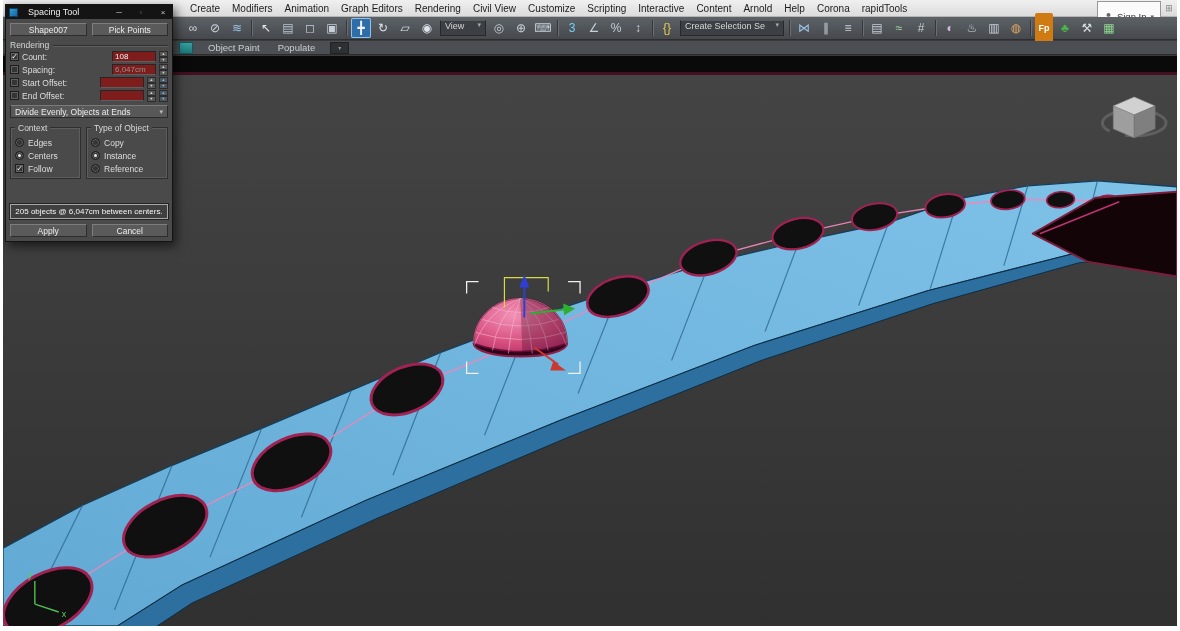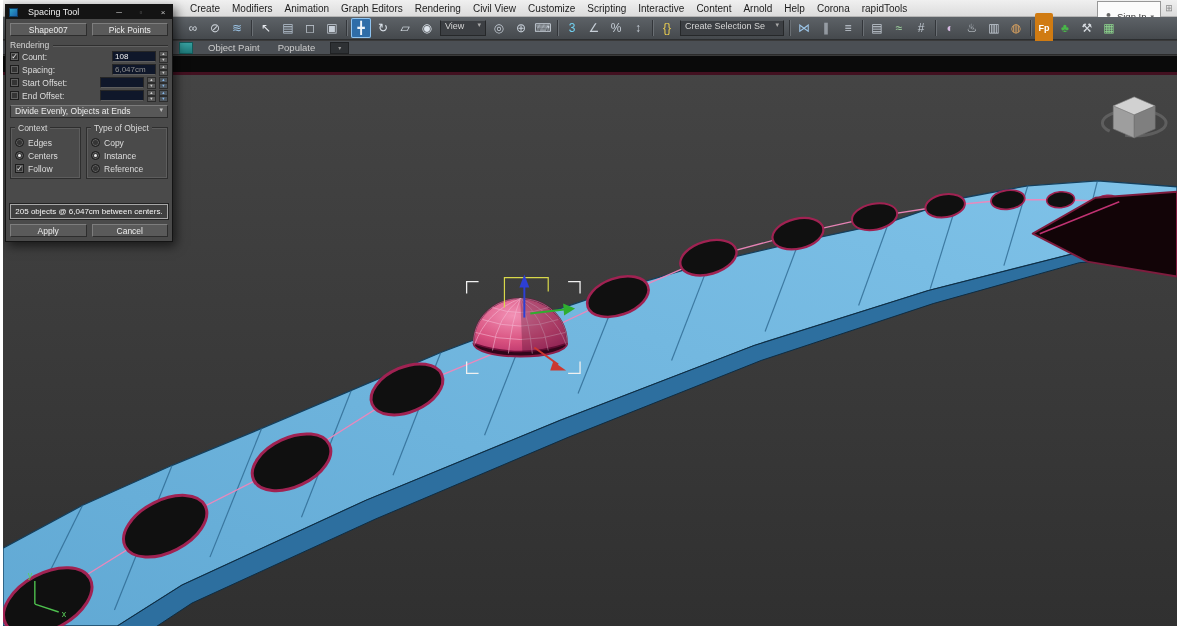--- a/index.html
+++ b/index.html
@@ -45,26 +45,26 @@
   .winbtn{width:12px;height:11px;display:flex;align-items:center;justify-content:center;color:#c6c6c6;font-size:8px;}
   .winbtn.dim{color:#6f6f6f;}
   .dlg-body{padding:4px;display:flex;flex-direction:column;height:222px;box-sizing:border-box;}
   .pickrow{display:flex;gap:5px;}
   .pbtn{flex:1;height:13px;background:#5a5a5a;border:1px solid #2d2d2d;border-top-color:#7d7d7d;border-left-color:#7d7d7d;display:flex;align-items:center;justify-content:center;font-size:8.5px;color:#ececec;box-sizing:border-box;}
   .sect-label{display:flex;align-items:center;gap:4px;margin-top:4px;font-size:8.5px;color:#d6d6d6;}
   .sect-label::after{content:"";flex:1;height:1px;background:#2f2f2f;box-shadow:0 1px 0 #616161;}
   .prow{display:flex;align-items:center;height:13px;gap:3px;}
   .chk{width:9px;height:9px;box-sizing:border-box;background:#353535;border:1px solid #1d1d1d;box-shadow:inset 0 0 0 1px #616161;font-size:8px;line-height:7px;color:#f2f2f2;display:flex;align-items:center;justify-content:center;flex:0 0 auto;}
   .plabel{flex:1;font-size:8.5px;}
-  .pfield{width:44px;height:11px;box-sizing:border-box;background:#0f172a;border:1px solid #262626;border-bottom-color:#5e5e5e;color:#f2f2f2;font-size:8px;display:flex;align-items:center;padding:0 2px;flex:0 0 auto;}
+  .pfield{width:44px;height:11px;box-sizing:border-box;background:#7f1d1d;border:1px solid #262626;border-bottom-color:#5e5e5e;color:#f2f2f2;font-size:8px;display:flex;align-items:center;padding:0 2px;flex:0 0 auto;}
   .pfield.disabled{color:#909090;}
   .spin{width:9px;height:11px;display:flex;flex-direction:column;flex:0 0 auto;}
   .spin i{flex:1;font-style:normal;background:#585858;border:1px solid #2c2c2c;color:#d0d0d0;font-size:4.5px;line-height:4px;display:flex;align-items:center;justify-content:center;box-sizing:border-box;}
   .spin.fly i{color:#86b8ec;background:#4e565e;}
-  .dlg-drop{height:13px;margin-top:3px;background:#585858;border:1px solid #2b2b2b;border-top-color:#7b7b7b;display:flex;gap:3px;padding:0 4px;font-size:8.5px;color:#ececec;box-sizing:border-box;}
+  .dlg-drop{height:13px;margin-top:3px;background:#585858;border:1px solid #2b2b2b;border-top-color:#7b7b7b;display:flex;align-items:center;gap:3px;padding:0 4px;font-size:8.5px;color:#ececec;box-sizing:border-box;}
   .dlg-drop .lbl{flex:1;white-space:nowrap;overflow:hidden;}
   .dlg-drop .arr{font-size:7px;color:#bcbcbc;}
   .groups{display:flex;gap:5px;margin-top:9px;}
   .grp{position:relative;border:1px solid #2e2e2e;box-shadow:inset 0 0 0 1px #5d5d5d;padding:8px 4px 3px;box-sizing:border-box;}
   .grp.ctx{flex:1;}
   .grp.typ{flex:1.18;}
   .grp-label{position:absolute;top:-5px;left:4px;background:#4a4a4a;padding:0 3px;font-size:8.5px;color:#d8d8d8;white-space:nowrap;}
   .ritem{display:flex;align-items:center;gap:4px;height:13px;}
   .radio{width:9px;height:9px;box-sizing:border-box;border-radius:50%;background:#353535;border:1px solid #1d1d1d;box-shadow:inset 0 0 0 1px #616161;position:relative;flex:0 0 auto;}
   .radio.sel::after{content:"";position:absolute;left:2px;top:2px;right:2px;bottom:2px;border-radius:50%;background:#ededed;}

